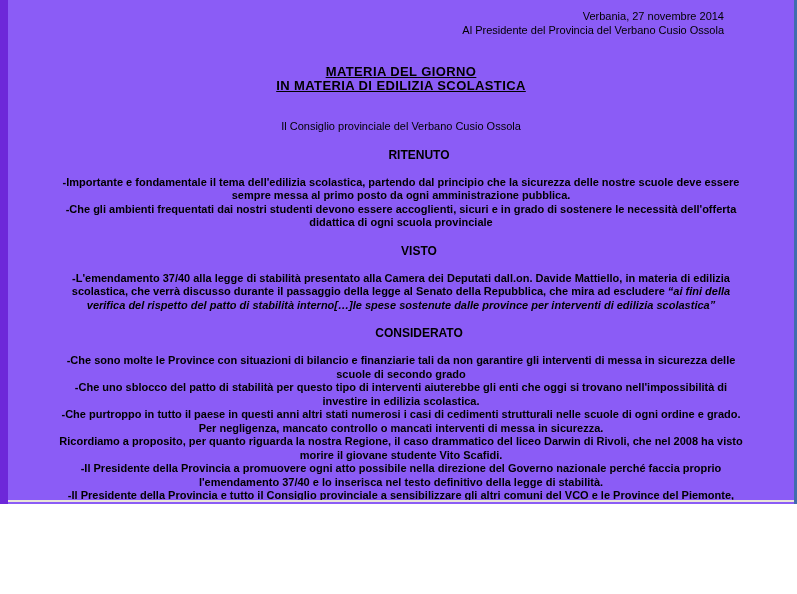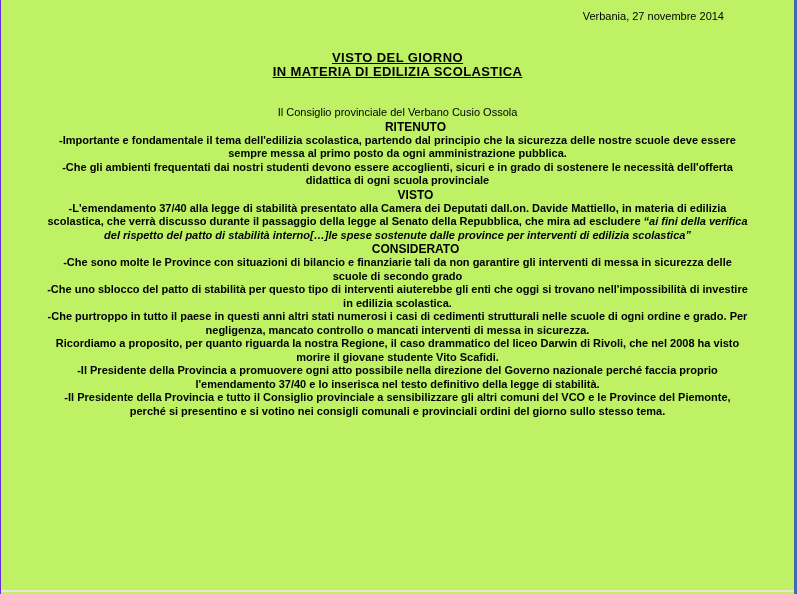--- a/index.html
+++ b/index.html
@@ -10,23 +10,23 @@
   body {
     width: 797px;
     height: 594px;
     font-family: "Liberation Sans", "DejaVu Sans", sans-serif;
     color: #000000;
   }
   .page {
     position: relative;
     box-sizing: border-box;
     width: 797px;
-    height: 594px;
-    background: #bef264;
-    border-left: 1px solid #6d28d9;
+    height: 504px;
+    background: #8b5cf6;
+    border-left: 8px solid #6d28d9;
     border-right: 3px solid #3f6cae;
     overflow: hidden;
   }
   .bottom-rule {
     position: absolute;
     left: -3px;
     right: -3px;
     bottom: 2px;
     height: 2px;
     background: #e9e5d8;
@@ -49,21 +49,21 @@
     text-decoration: underline;
     letter-spacing: 0.4px;
   }
   .intro {
     margin: 27px 48px 0 48px;
     text-align: center;
     font-size: 11px;
     line-height: 13.5px;
   }
   h2.section-heading {
-    margin: 0;
+    margin: 14px;
     text-align: center;
     font-size: 12px;
     font-weight: bold;
     line-height: 14px;
     padding-left: 36px;
   }
   p.body-para {
     margin: 0 45px;
     text-align: center;
     font-size: 11px;
@@ -80,24 +80,25 @@
   .mt-impegna-p { margin-top: 15px; }
   em.quoted { font-style: italic; text-align: center; }
 </style>
 </head>
 <body>
 
 <div class="page">
 
   <div class="letter-header">
     <div>Verbania, 27 novembre 2014</div>
+    <div>Al Presidente del Provincia del Verbano Cusio Ossola</div>
   </div>
 
   <div class="doc-title">
-    <div class="title-line">VISTO DEL GIORNO</div>
+    <div class="title-line">MATERIA DEL GIORNO</div>
     <div class="title-line">IN MATERIA DI EDILIZIA SCOLASTICA</div>
   </div>
 
   <p class="intro">Il Consiglio provinciale del Verbano Cusio Ossola</p>
 
   <h2 class="section-heading mt-ritenuto-h">RITENUTO</h2>
   <p class="body-para mt-ritenuto-p">-Importante e fondamentale il tema dell'edilizia scolastica, partendo dal principio che la sicurezza delle nostre scuole deve essere sempre messa al primo posto da ogni amministrazione pubblica.</p>
   <p class="body-para">-Che gli ambienti frequentati dai nostri studenti devono essere accoglienti, sicuri e in grado di sostenere le necessità dell'offerta didattica di ogni scuola provinciale</p>
 
   <h2 class="section-heading mt-visto-h">VISTO</h2>

